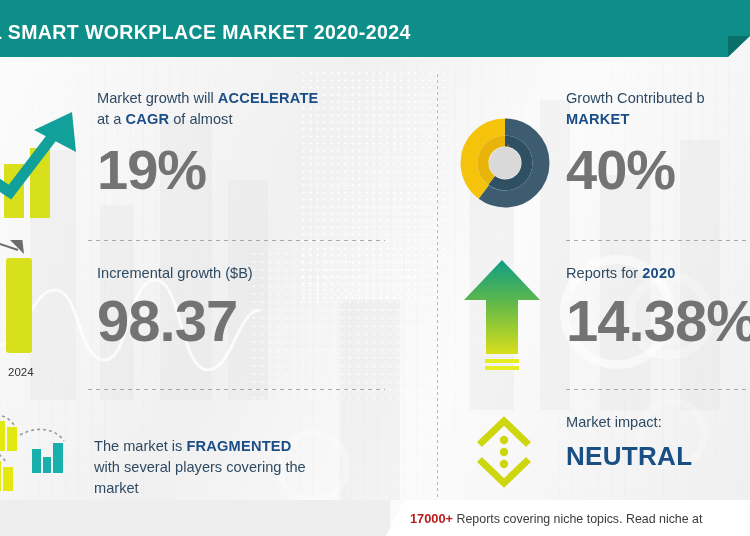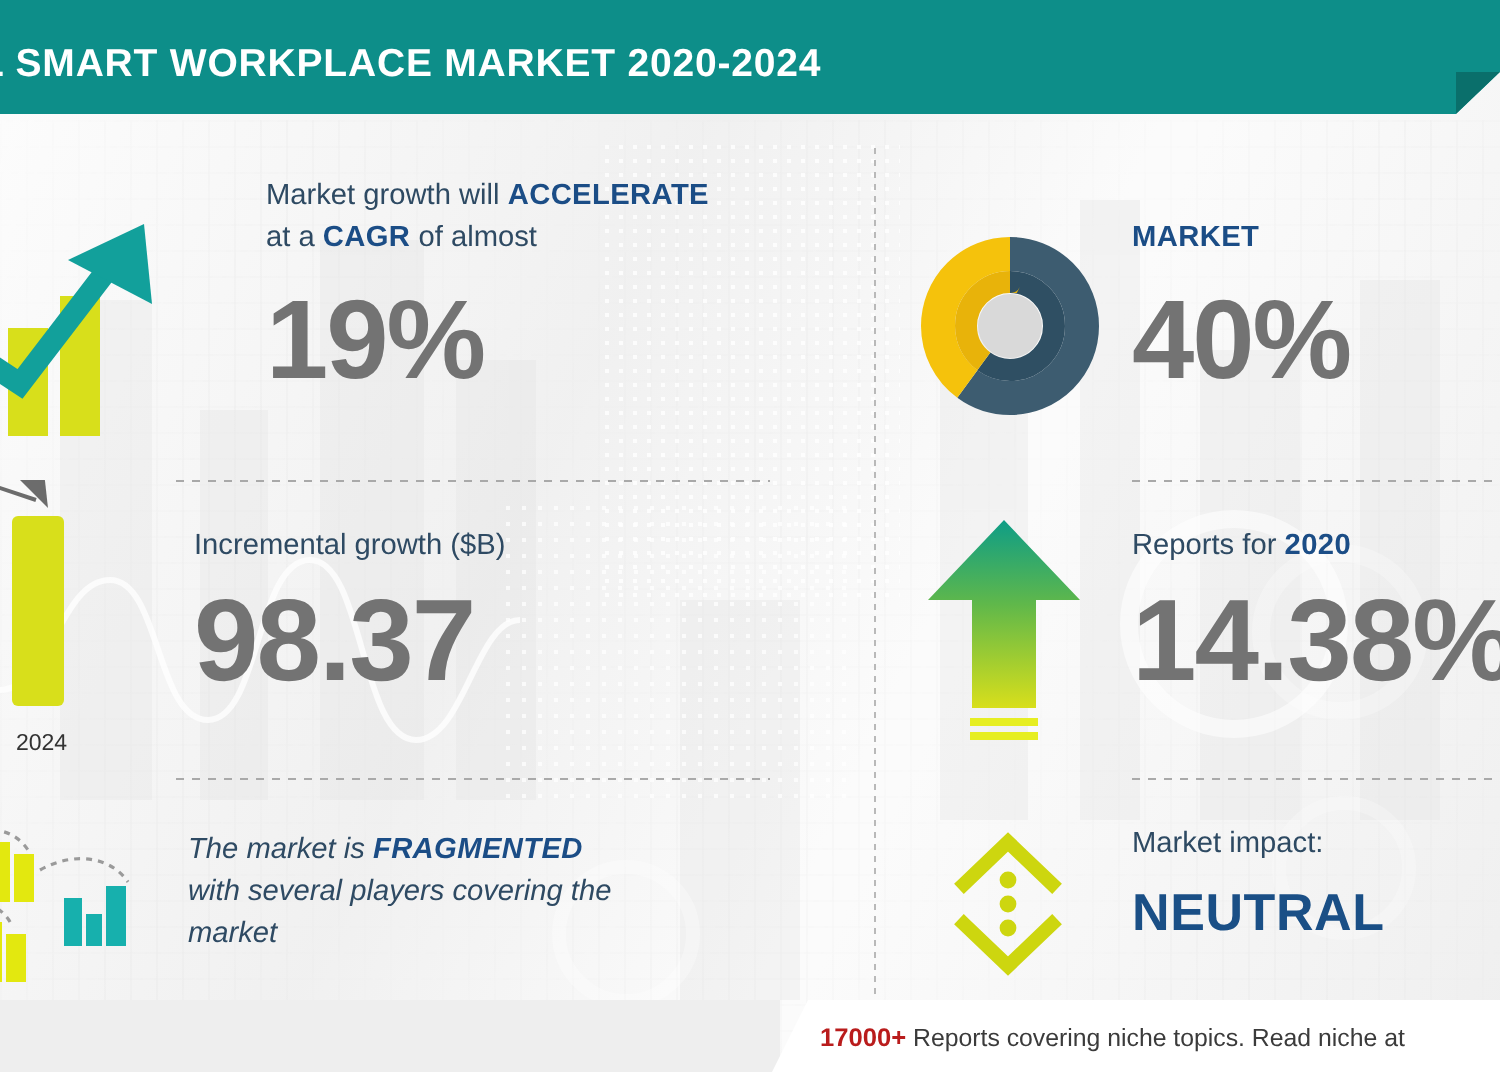--- a/index.html
+++ b/index.html
@@ -79,37 +79,37 @@
   .lead{color:#2e4a63;font-size:14.6px;line-height:21px;}
   .lead b{color:#1b4d86;font-weight:bold;letter-spacing:.2px;}
   .big{
     color:#737373;font-weight:bold;letter-spacing:-1px;line-height:1;
     font-size:52px;
   }
 
   .cell{position:absolute;z-index:5;}
 
   
-  .q1{left:97px;top:88px;width:300px;margin-left:36px;}
+  .q1{left:97px;top:88px;width:300px;}
   .q1 .big{margin-top:12px;font-size:56px;}
 
   
   .q2{left:566px;top:88px;width:260px;}
   .q2 .big{margin-top:12px;font-size:56px;}
 
   
   .q3{left:97px;top:263px;width:300px;}
   .q3 .big{margin-top:8px;font-size:58px;}
 
   
   .q4{left:566px;top:263px;width:260px;}
   .q4 .big{margin-top:8px;font-size:58px;}
 
   
-  .q5{left:94px;top:415px;width:310px;font-style:italic;}
+  .q5{left:94px;top:436px;width:310px;}
 
   
   .q6{left:566px;top:412px;width:260px;}
   .q6 .neutral{color:#1a4f86;font-weight:bold;font-size:26px;margin-top:8px;letter-spacing:.3px;}
 
   
   .icon{position:absolute;z-index:5;}
   .ic-growth{left:-24px;top:100px;}
   .ic-bar{left:-16px;top:240px;}
   .ic-cities{left:-20px;top:405px;}
@@ -251,21 +251,21 @@
 <div class="cell q1">
   <div class="lead">
     <span>Market growth will </span><b>ACCELERATE</b><br>
     <span>at a </span><b>CAGR</b><span> of almost</span>
   </div>
   <div class="big">19%</div>
 </div>
 
 <div class="cell q2">
   <div class="lead">
-    <br>
+    <span>Growth Contributed b</span><br>
     <b>MARKET</b>
   </div>
   <div class="big">40%</div>
 </div>
 
 <div class="cell q3">
   <div class="lead">Incremental growth ($B)</div>
   <div class="big">98.37</div>
 </div>
 

